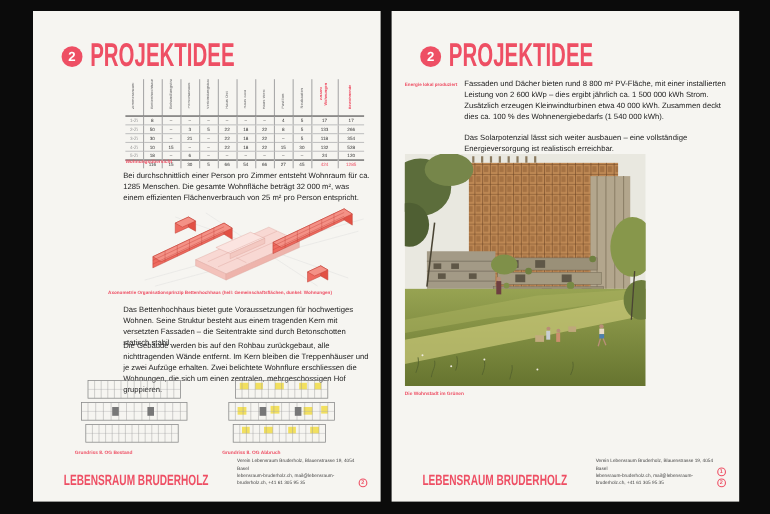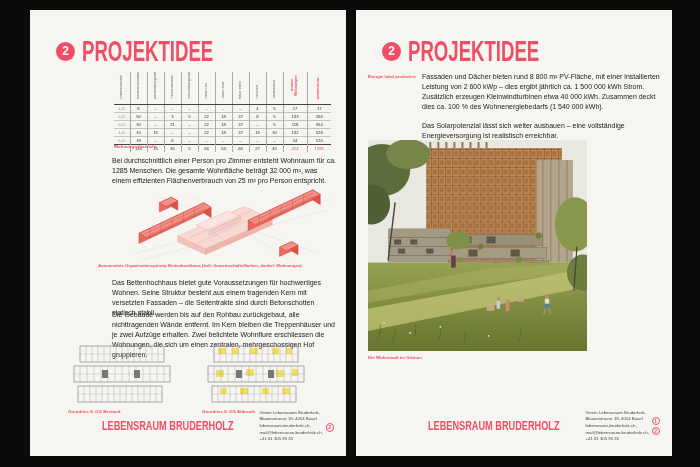--- a/index.html
+++ b/index.html
@@ -49,21 +49,21 @@
   
   .side-label{position:absolute;left:12px;top:64px;width:54px;font-size:4.2px;font-weight:700;
               color:var(--acc);line-height:1.3;}
   .rp-text{position:absolute;left:66px;top:62px;width:240px;}
   .rp-text .para + .para{margin-top:9px;}
   .photo-wrap{position:absolute;left:12px;top:130px;width:219px;}
   .photo-wrap svg{width:219px;height:211px;display:block;}
   .photo-cap{font-size:4.4px;font-weight:700;color:var(--acc);margin-top:4px;}
 
   
-  .footer{position:absolute;left:28px;right:12px;bottom:13px;display:flex;align-items:center;gap:0;margin-left:44px;}
+  .footer{position:absolute;left:28px;right:12px;bottom:13px;display:flex;align-items:flex-end;gap:0;}
   .logo{font-weight:800;font-size:13.5px;color:var(--acc);white-space:nowrap;line-height:1;
         display:inline-block;transform:scaleX(.68);transform-origin:0 0;}
   .f-text{font-size:4.3px;color:#444;line-height:1.55;margin-left:-36px;padding-top:1px;}
   .f-badges{margin-left:auto;display:flex;flex-direction:column;gap:1.5px;padding-top:0;}
   .f-badge{width:8.5px;height:8.5px;border:.9px solid var(--acc);border-radius:50%;color:var(--acc);
            font-size:5px;font-weight:700;line-height:7px;text-align:center;}
   .footer.single .f-badges{flex-direction:row;align-items:center;padding-top:3px;}
 </style>
 </head>
 <body>

